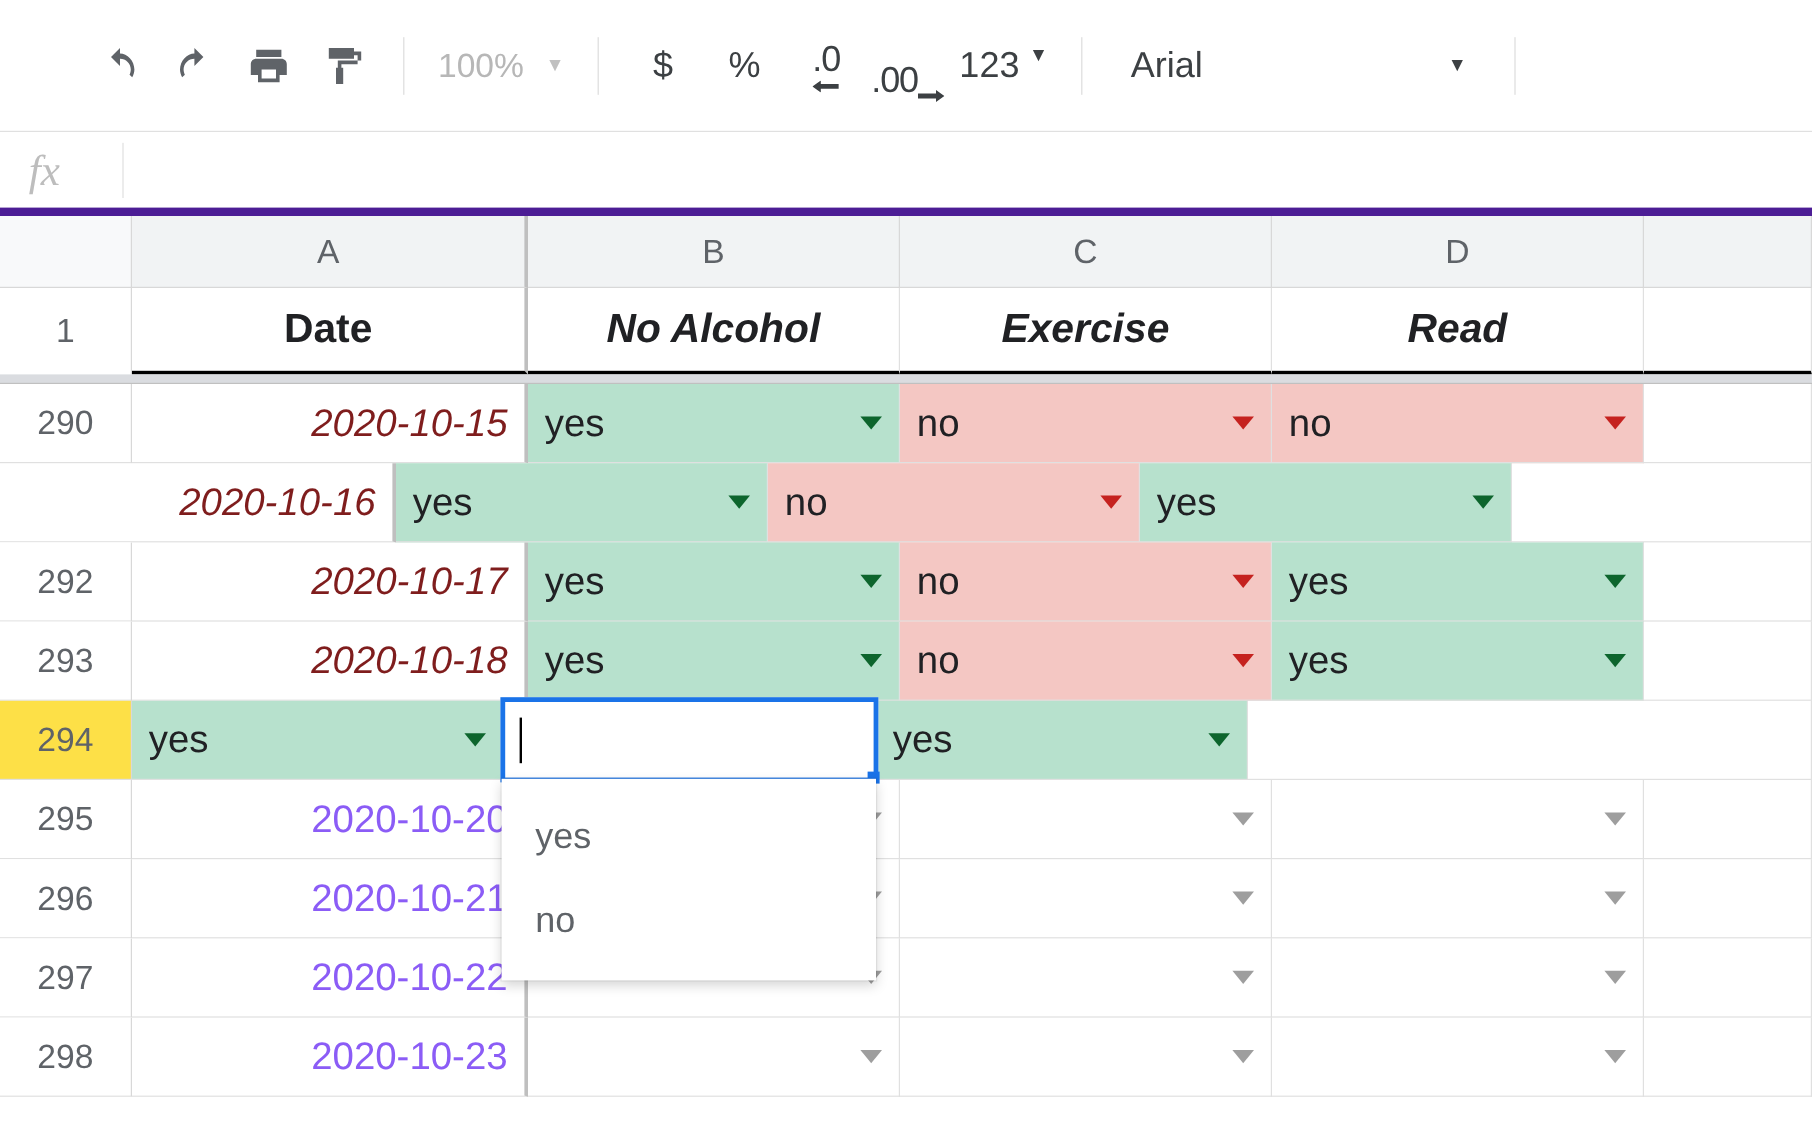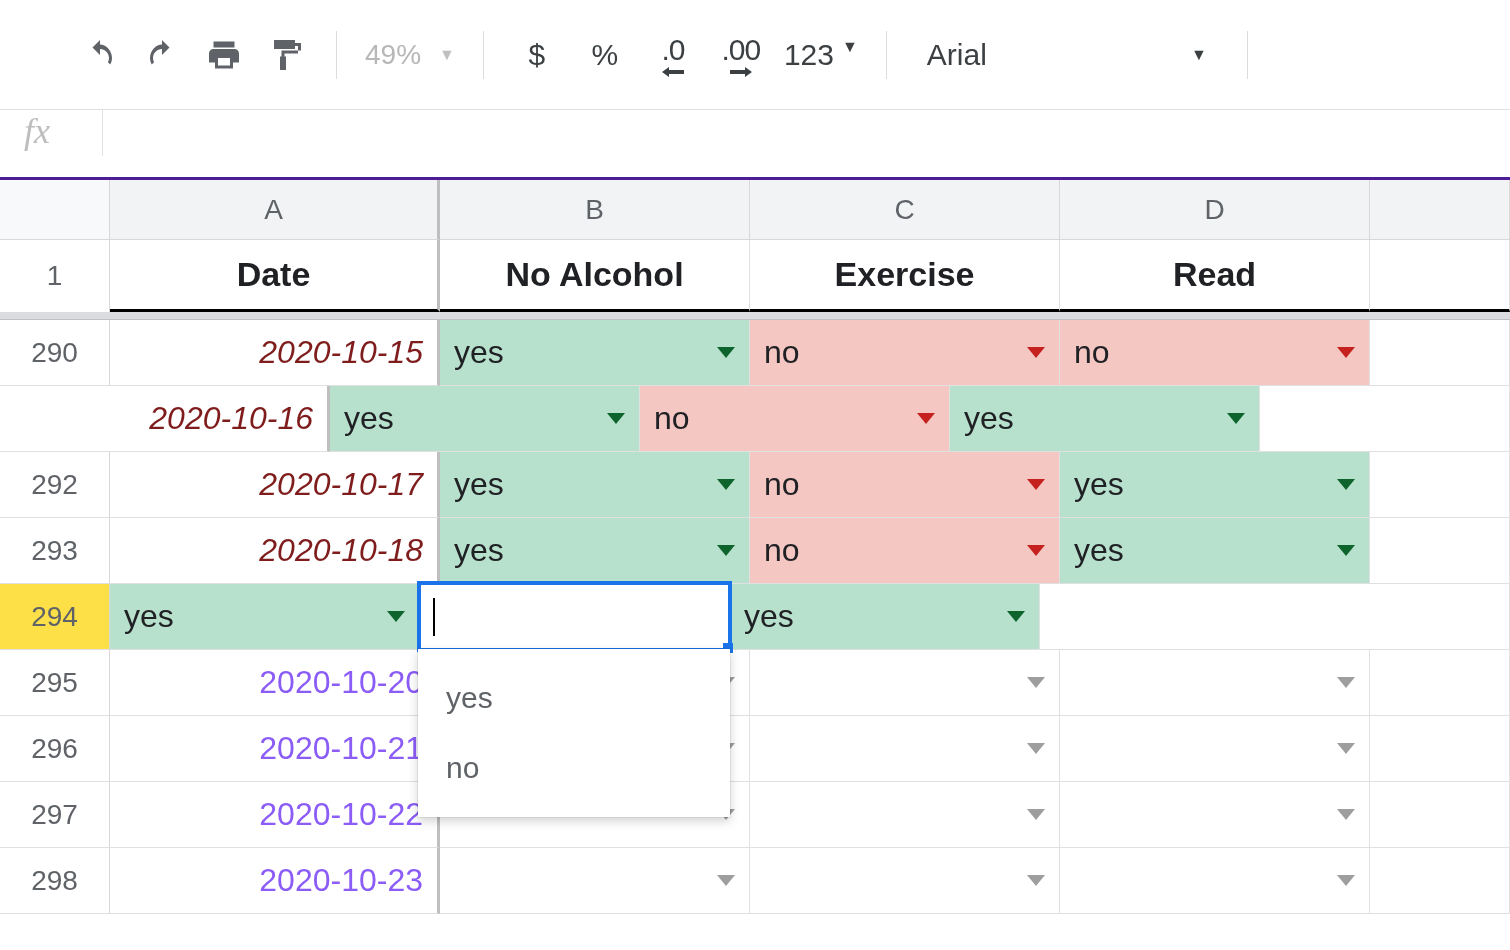--- a/index.html
+++ b/index.html
@@ -56,23 +56,23 @@
   .morefmt .tri { font-size: 16px; color: #3c4043; }
   .font-picker {
     display: flex; align-items: center; justify-content: space-between;
     width: 320px; padding: 0 20px;
     font-size: 30px; color: #3c4043; cursor: pointer;
   }
   .font-picker .tri { font-size: 16px; color: #3c4043; }
 
   
   .fx-bar {
-    display: flex; 
+    display: flex; align-items: center;
     height: 70px;
-    border-bottom: 3px solid #4c1d95;
+    border-bottom: 7px solid #4c1d95;
     padding-left: 24px;
   }
   .fx-label {
     font-style: italic; font-family: Georgia, serif;
     font-size: 36px; color: #bdbdbd;
     width: 78px;
   }
   .fx-sep { width: 1px; height: 46px; background: #e0e0e0; margin-right: 20px; }
   .fx-input {
     flex: 1; border: none; outline: none;
@@ -116,21 +116,21 @@
     display: flex; align-items: center; justify-content: center;
     font-size: 28px; color: #5f6368;
   }
   .rowhead.frozen { border-bottom: none; }
   .hcell {
     border-right: 1px solid #e0e0e0;
     display: flex; align-items: center; justify-content: center;
     font-size: 34px; font-weight: 700;
   }
   .hcell.colA { border-right: 3px solid #bfbfbf; border-bottom: 3px solid #000; }
-  .hcell.colB, .hcell.colC, .hcell.colD, .hcell.colE { border-bottom: 3px solid #000; }
+  .hcell.colB, .hcell.colC, .hcell.colD, .hcell.colE { border-bottom: 3px solid #000; font-style: italic; }
 
   .freeze-bar {
     height: 8px; background: #dadce0;
     border-bottom: 1px solid #c0c0c0;
   }
 
   
   .drow {
     display: flex; height: 66px;
     position: relative;
@@ -234,39 +234,39 @@
   </div>
   <div class="tool-btn">
     <svg viewBox="0 0 24 24">
         <path d="M18 4V2H4v6h14V6h2v5h-9v2h1v9h-4v-9h1v-4h13V4h-4z"></path>
       </svg>
   </div>
 
   <div class="sep"></div>
 
   <div class="zoom">
-    <span>49%</span>
+    <span>100%</span>
     <span class="tri">▼</span>
   </div>
 
   <div class="sep"></div>
 
   <div class="fmt-btn">
     <span>$</span>
   </div>
   <div class="fmt-btn">
     <span>%</span>
   </div>
   <div class="fmt-btn" style="flex-direction:column;gap:0;">
     <span class="fmt-text">.0</span>
     <svg width="22" height="10" viewBox="0 0 22 10">
         <path d="M0 5l7-5v3h15v4H7v3z" fill="#3c4043"></path>
       </svg>
   </div>
-  <div class="fmt-btn" style="flex-direction:column;gap:0;">
+  <div class="fmt-btn" style="flex-direction:row;gap:0;align-items:flex-end;">
     <span class="fmt-text">.00</span>
     <svg width="22" height="10" viewBox="0 0 22 10">
         <path d="M22 5l-7 5V7H0V3h15V0z" fill="#3c4043"></path>
       </svg>
   </div>
   <div class="morefmt">
     <span>123</span>
     <span class="tri">▼</span>
   </div>
 

